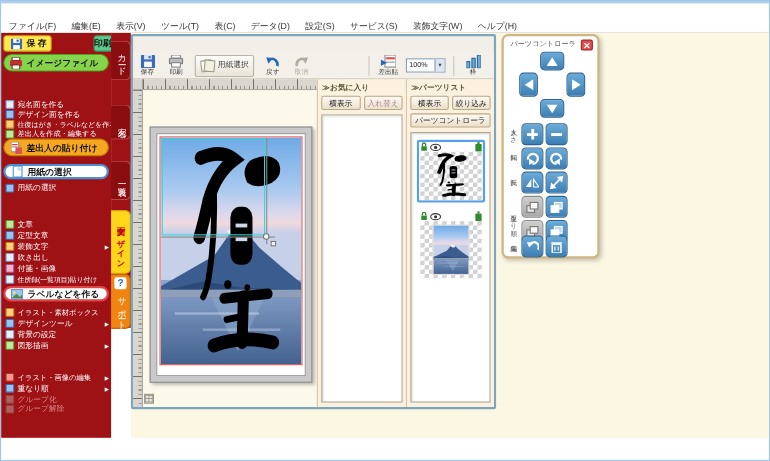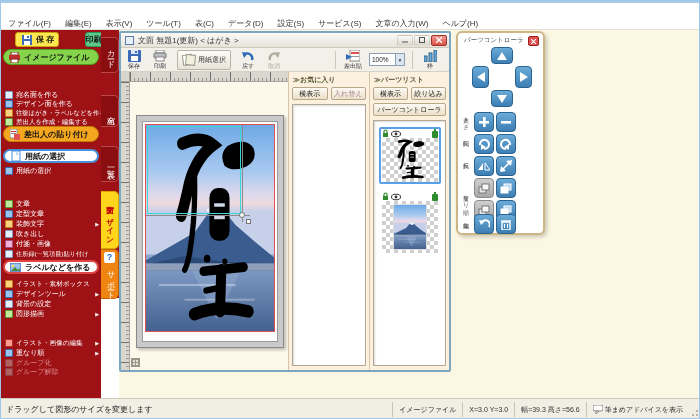--- a/index.html
+++ b/index.html
@@ -15,21 +15,21 @@
   .wbtns{margin-left:auto;display:flex;height:100%;}
   .wbtn{width:29px;height:100%;display:flex;align-items:center;justify-content:center;color:#666;}
   .wbtn svg{stroke:#666;}
   #menubar{left:0;top:17px;width:700px;height:12px;background:#fff;border-bottom:1px solid #e6e2d8;display:flex;align-items:center;}
   .menu-item{font-size:8px;color:#333;padding:0 7px;white-space:nowrap;}
   
   #sidebar{left:0;top:29px;width:100px;height:368px;background:#9e1115;}
   .pill{position:absolute;left:2px;width:96px;border-radius:8px;display:flex;align-items:center;font-weight:bold;cursor:pointer;}
   .pill .picon{width:13px;height:11px;margin:0 3px 0 4px;border-radius:2px;flex:0 0 auto;display:flex;align-items:center;justify-content:center;font-size:7px;}
   .pill-label{font-size:8px;color:#111;white-space:nowrap;}
-  #btn-save{left:14px;top:2px;width:44px;height:15px;background:#ffe84f;border:1px solid #c8a510;border-radius:3px;text-align:right;}
+  #btn-save{left:2px;top:2px;width:44px;height:15px;background:#ffe84f;border:1px solid #c8a510;border-radius:3px;text-align:right;}
   #btn-printsvc{left:48px;top:2px;width:50px;height:15px;background:#5dc98a;border:1px solid #2d9a5a;border-radius:3px;justify-content:flex-end;margin-left:36px;}
   #btn-designprint{top:19px;height:16px;background:#86d44c;border:1px solid #4da01e;}
   #btn-opening{top:41px;height:15px;background:#fffbe8;border:2px solid #f5a81f;}
   #btn-sender{top:96px;height:16px;background:#f5a81f;border:1px solid #c07d08;}
   #btn-paper{top:119px;height:14px;background:#fff;border:2px solid #4a90d9;}
   #btn-text{top:152px;height:14px;background:#fff;border:2px solid #6abf3f;}
   #btn-image{top:230px;height:14px;background:#fff;border:2px solid #e04444;}
   #btn-edit{top:291px;height:15px;background:#fffbe8;border:2px solid #f09030;}
   .side-item{position:absolute;left:4px;width:94px;height:10px;display:flex;align-items:center;cursor:pointer;}
   .side-item .mi{width:8px;height:8px;border-radius:1px;margin-right:3px;flex:0 0 auto;}
@@ -184,21 +184,21 @@
 
   <div id="menubar" class="abs">
     <span class="menu-item">ファイル(F)</span>
     <span class="menu-item">編集(E)</span>
     <span class="menu-item">表示(V)</span>
     <span class="menu-item">ツール(T)</span>
     <span class="menu-item">表(C)</span>
     <span class="menu-item">データ(D)</span>
     <span class="menu-item">設定(S)</span>
     <span class="menu-item">サービス(S)</span>
-    <span class="menu-item">文章の入力(W)</span>
+    <span class="menu-item">装飾文字(W)</span>
     <span class="menu-item">ヘルプ(H)</span>
   </div>
 
   <div id="sidebar" class="abs">
     <div class="pill" id="btn-save">
       <span class="picon">
           <svg width="10" height="10">
             <rect x="0" y="0" width="10" height="10" fill="#3a6ab8"></rect>
             <rect x="2" y="0" width="6" height="4" fill="#fff"></rect>
             <rect x="5" y="1" width="2" height="2" fill="#3a6ab8"></rect>
@@ -348,42 +348,20 @@
       </div>
     <div class="vtab" id="tab-support" style="top:219px;height:50px">
         <span id="q-icon">?</span>
         <span class="vtab-label">サポート</span>
       </div>
   </div>
 
   <div id="mdi" class="abs">
 
     <div id="docwin" class="abs">
-      <div id="doc-titlebar" class="abs">
-        <div id="doc-icon"></div>
-        <span id="doc-title">文面  無題1(更新) &lt; はがき &gt;</span>
-        <div class="doc-wbtns">
-          <div class="doc-wbtn">
-              <svg width="6" height="6">
-                <line x1="0" y1="5" x2="6" y2="5" stroke="#555" stroke-width="1"></line>
-              </svg>
-            </div>
-          <div class="doc-wbtn">
-              <svg width="6" height="6">
-                <rect x="0.5" y="0.5" width="5" height="5" fill="none" stroke="#555"></rect>
-              </svg>
-            </div>
-          <div class="doc-wbtn close">
-              <svg width="6" height="6">
-                <line x1="0" y1="0" x2="6" y2="6" stroke="#fff" stroke-width="1.3"></line>
-                <line x1="6" y1="0" x2="0" y2="6" stroke="#fff" stroke-width="1.3"></line>
-              </svg>
-            </div>
-        </div>
-      </div>
 
       <div id="doc-toolbar" class="abs">
         <div class="tbtn">
           <svg width="13" height="12">
               <rect x="0" y="0" width="13" height="12" rx="1" fill="#3a6ab8"></rect>
               <rect x="3" y="0" width="7" height="4" fill="#dce8f8"></rect>
               <rect x="7" y="1" width="2" height="2" fill="#3a6ab8"></rect>
               <rect x="3" y="6" width="7" height="5" fill="#fff"></rect>
             </svg>
           <span class="tbtn-label">保存</span>
@@ -641,30 +619,14 @@
           <svg width="10" height="11">
             <rect x="1" y="3" width="8" height="8" rx="1" fill="none" stroke="#fff" stroke-width="1.4"></rect>
             <line x1="0" y1="2" x2="10" y2="2" stroke="#fff" stroke-width="1.4"></line>
             <line x1="3.5" y1="5" x2="3.5" y2="9" stroke="#fff" stroke-width="1"></line>
             <line x1="6.5" y1="5" x2="6.5" y2="9" stroke="#fff" stroke-width="1"></line>
           </svg>
         </div>
     </div>
   </div>
 
-  <div id="statusbar" class="abs">
-    <span id="status-hint">ドラッグして図形のサイズを変更します</span>
-    <div class="status-right">
-      <span class="sseg">イメージファイル</span>
-      <span class="sseg">X=3.0 Y=3.0</span>
-      <span class="sseg">幅=39.3 高さ=56.6</span>
-      <span class="sseg">
-        <svg width="10" height="9" style="margin-right:2px">
-            <rect x="0" y="0" width="10" height="6" rx="2" fill="#fff" stroke="#888"></rect>
-            <polygon points="3,6 3,9 6,6" fill="#fff" stroke="#888"></polygon>
-          </svg>
-        <span>筆まめアドバイスを表示</span>
-      </span>
-      <div id="grip"></div>
-    </div>
-  </div>
 
 </div>
 
 </body></html>

